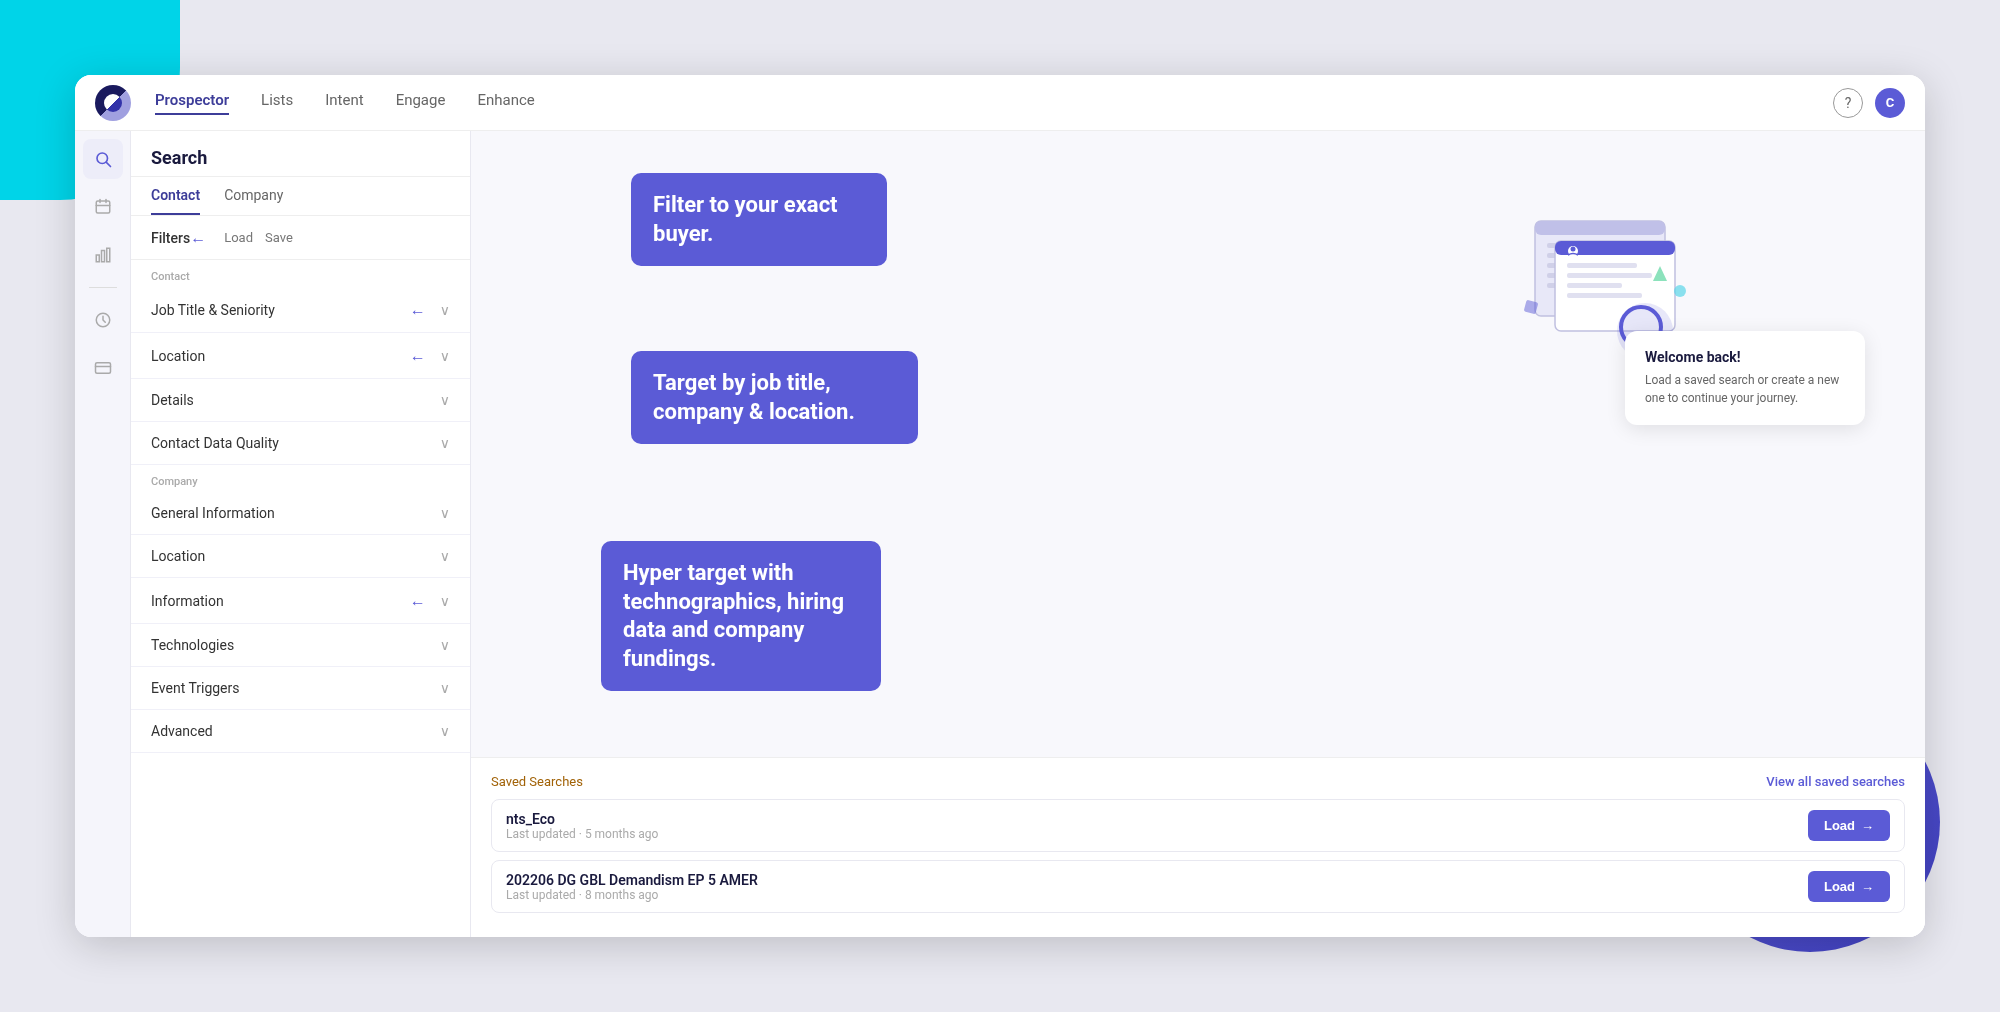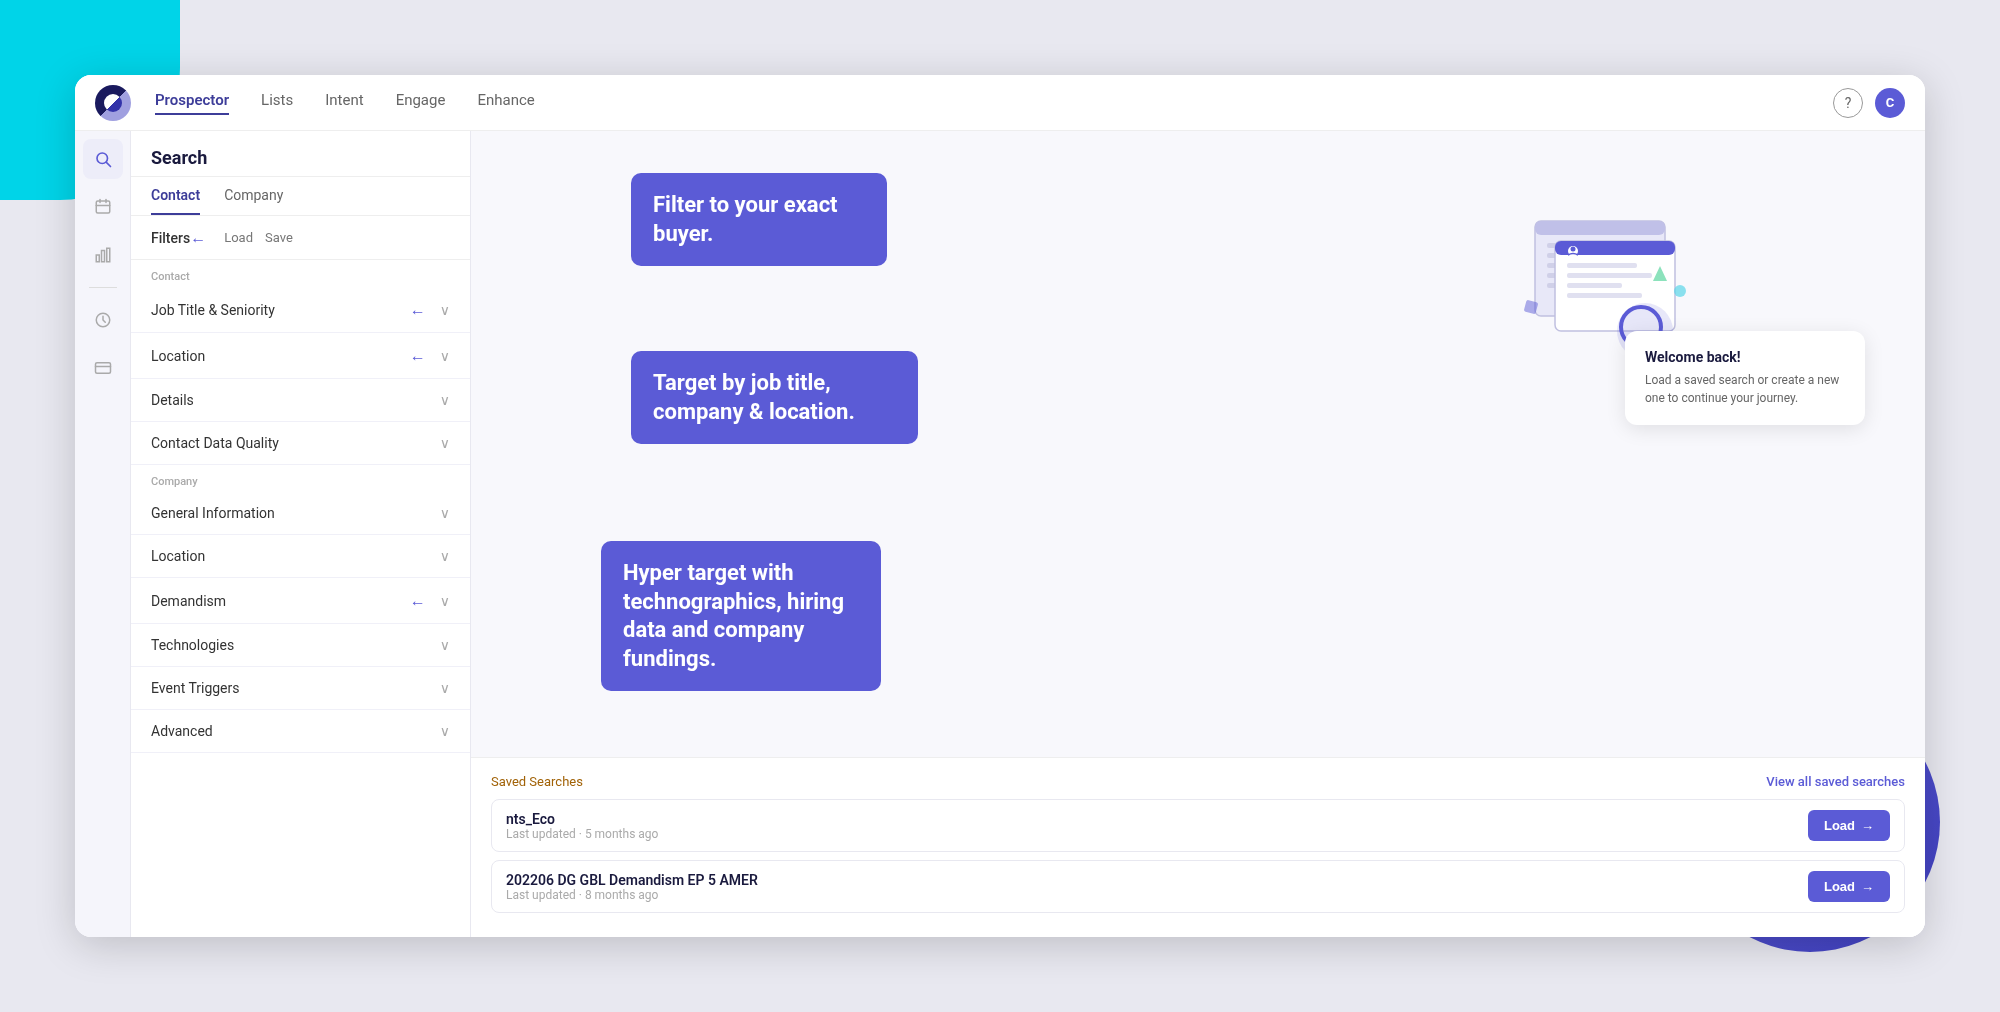--- a/index.html
+++ b/index.html
@@ -494,21 +494,21 @@
         <span class="filter-item-label">General Information</span>
         <span class="chevron-icon">∨</span>
       </div>
 
       <div class="filter-item">
         <span class="filter-item-label">Location</span>
         <span class="chevron-icon">∨</span>
       </div>
 
       <div class="filter-item">
-        <span class="filter-item-label">Demandism</span>
+        <span class="filter-item-label">Information</span>
         <div style="display:flex; align-items:center; gap:8px;">
           <span class="arrow-indicator">←</span>
           <span class="chevron-icon">∨</span>
         </div>
       </div>
 
       <div class="filter-item">
         <span class="filter-item-label">Technologies</span>
         <span class="chevron-icon">∨</span>
       </div>

